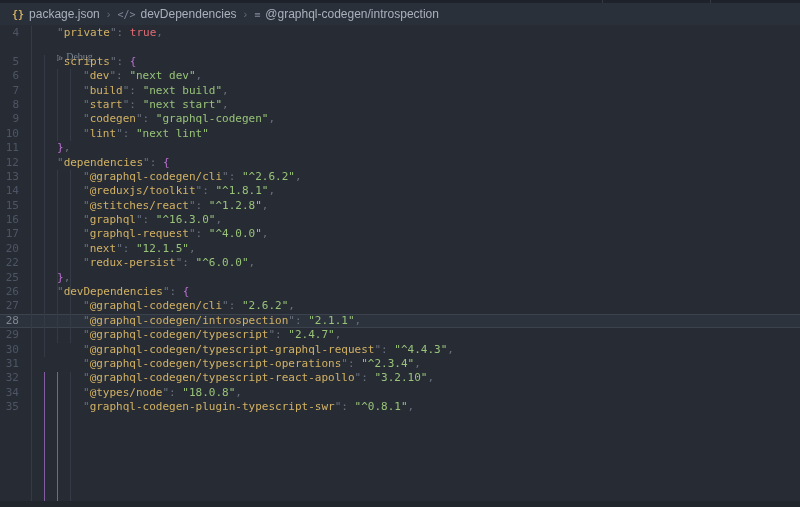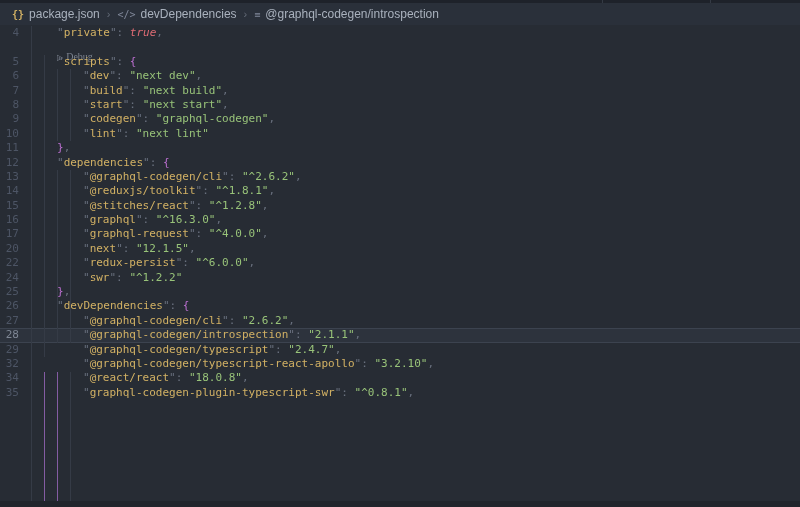--- a/index.html
+++ b/index.html
@@ -23,21 +23,21 @@
   .crumb .cicon.gold{color:var(--key);font-weight:bold;}
   .crumb-sep{color:#646b78;margin:0 7px;font-size:11px;}
   .editor{position:absolute;left:0;top:26px;width:800px;}
   .row{position:relative;height:14.4px;line-height:14.4px;font-size:11px;white-space:pre;}
   .row .lnum{position:absolute;left:0;top:0;width:19px;text-align:right;color:var(--lnum);}
   .row.current{background:var(--cl-bg);border-top:1px solid var(--cl-border);border-bottom:1px solid var(--cl-border);height:14.4px;line-height:12.4px;}
   .row.current .lnum{color:var(--lnum-active);}
   .code{position:absolute;top:0;}
   .key{color:var(--key);}
   .str{color:var(--str);}
-  .bool{color:var(--bool);font-style:italic;}
+  .bool{color:var(--bool);}
   .brace{color:var(--brace);}
   .pun{color:var(--pun);}
   .lens{position:absolute;top:10px;font-family:Liberation Serif, serif;font-size:10px;color:var(--lens);cursor:pointer;}
   .lens .tri{font-size:8px;margin-right:3px;}
   .guide{position:absolute;width:1px;background:var(--guide);}
   .guide.active{background:var(--guide-active);opacity:.75;}
   .bottomstrip{position:absolute;left:0;top:501px;width:800px;height:6px;background:#21252c;}
 </style>
 </head>
 <body>
@@ -75,28 +75,29 @@
     <div class="row"><span class="lnum">10</span><span class="code" style="left:83px"><span class="pun">"</span><span class="key">lint</span><span class="pun">": </span><span class="str">"next lint"</span></span></div>
     <div class="row"><span class="lnum">11</span><span class="code" style="left:57px"><span class="brace">}</span><span class="pun">,</span></span></div>
     <div class="row"><span class="lnum">12</span><span class="code" style="left:57px"><span class="pun">"</span><span class="key">dependencies</span><span class="pun">": </span><span class="brace">{</span></span></div>
     <div class="row"><span class="lnum">13</span><span class="code" style="left:83px"><span class="pun">"</span><span class="key">@graphql-codegen/cli</span><span class="pun">": </span><span class="str">"^2.6.2"</span><span class="pun">,</span></span></div>
     <div class="row"><span class="lnum">14</span><span class="code" style="left:83px"><span class="pun">"</span><span class="key">@reduxjs/toolkit</span><span class="pun">": </span><span class="str">"^1.8.1"</span><span class="pun">,</span></span></div>
     <div class="row"><span class="lnum">15</span><span class="code" style="left:83px"><span class="pun">"</span><span class="key">@stitches/react</span><span class="pun">": </span><span class="str">"^1.2.8"</span><span class="pun">,</span></span></div>
     <div class="row"><span class="lnum">16</span><span class="code" style="left:83px"><span class="pun">"</span><span class="key">graphql</span><span class="pun">": </span><span class="str">"^16.3.0"</span><span class="pun">,</span></span></div>
     <div class="row"><span class="lnum">17</span><span class="code" style="left:83px"><span class="pun">"</span><span class="key">graphql-request</span><span class="pun">": </span><span class="str">"^4.0.0"</span><span class="pun">,</span></span></div>
     <div class="row"><span class="lnum">20</span><span class="code" style="left:83px"><span class="pun">"</span><span class="key">next</span><span class="pun">": </span><span class="str">"12.1.5"</span><span class="pun">,</span></span></div>
     <div class="row"><span class="lnum">22</span><span class="code" style="left:83px"><span class="pun">"</span><span class="key">redux-persist</span><span class="pun">": </span><span class="str">"^6.0.0"</span><span class="pun">,</span></span></div>
-    <div class="row"><span class="lnum">24</span><span class="code" style="left:83px"><span class="pun">"</span><span class="key">swr</span><span class="pun">": </span><span class="str">"^1.2.2"</span></span></div>
     <div class="row"><span class="lnum">25</span><span class="code" style="left:57px"><span class="brace">}</span><span class="pun">,</span></span></div>
     <div class="row"><span class="lnum">26</span><span class="code" style="left:57px"><span class="pun">"</span><span class="key">devDependencies</span><span class="pun">": </span><span class="brace">{</span></span></div>
     <div class="row"><span class="lnum">27</span><span class="code" style="left:83px"><span class="pun">"</span><span class="key">@graphql-codegen/cli</span><span class="pun">": </span><span class="str">"2.6.2"</span><span class="pun">,</span></span></div>
     <div class="row current"><span class="lnum">28</span><span class="code" style="left:83px"><span class="pun">"</span><span class="key">@graphql-codegen/introspection</span><span class="pun">": </span><span class="str">"2.1.1"</span><span class="pun">,</span></span></div>
     <div class="row"><span class="lnum">29</span><span class="code" style="left:83px"><span class="pun">"</span><span class="key">@graphql-codegen/typescript</span><span class="pun">": </span><span class="str">"2.4.7"</span><span class="pun">,</span></span></div>
+    <div class="row"><span class="lnum">30</span><span class="code" style="left:83px"><span class="pun">"</span><span class="key">@graphql-codegen/typescript-graphql-request</span><span class="pun">": </span><span class="str">"^4.4.3"</span><span class="pun">,</span></span></div>
+    <div class="row"><span class="lnum">31</span><span class="code" style="left:83px"><span class="pun">"</span><span class="key">@graphql-codegen/typescript-operations</span><span class="pun">": </span><span class="str">"^2.3.4"</span><span class="pun">,</span></span></div>
     <div class="row"><span class="lnum">32</span><span class="code" style="left:83px"><span class="pun">"</span><span class="key">@graphql-codegen/typescript-react-apollo</span><span class="pun">": </span><span class="str">"3.2.10"</span><span class="pun">,</span></span></div>
-    <div class="row"><span class="lnum">34</span><span class="code" style="left:83px"><span class="pun">"</span><span class="key">@react/react</span><span class="pun">": </span><span class="str">"18.0.8"</span><span class="pun">,</span></span></div>
+    <div class="row"><span class="lnum">34</span><span class="code" style="left:83px"><span class="pun">"</span><span class="key">@types/node</span><span class="pun">": </span><span class="str">"18.0.8"</span><span class="pun">,</span></span></div>
     <div class="row"><span class="lnum">35</span><span class="code" style="left:83px"><span class="pun">"</span><span class="key">graphql-codegen-plugin-typescript-swr</span><span class="pun">": </span><span class="str">"^0.8.1"</span><span class="pun">,</span></span></div>
     <div class="guide" style="left: 31px; top: 0px; height: 475.2px;"></div>
     <div class="guide" style="left: 44px; top: 28.8px; height: 302.4px;"></div>
     <div class="guide" style="left: 57px; top: 43.2px; height: 72px;"></div>
     <div class="guide" style="left: 70px; top: 43.2px; height: 72px;"></div>
     <div class="guide" style="left: 57px; top: 144px; height: 172.8px;"></div>
     <div class="guide" style="left: 70px; top: 144px; height: 172.8px;"></div>
     <div class="guide active" style="left: 44px; top: 345.6px; height: 129.6px;"></div>
     <div class="guide active" style="left: 57px; top: 345.6px; height: 129.6px;"></div>
     <div class="guide" style="left: 70px; top: 345.6px; height: 129.6px;"></div>

